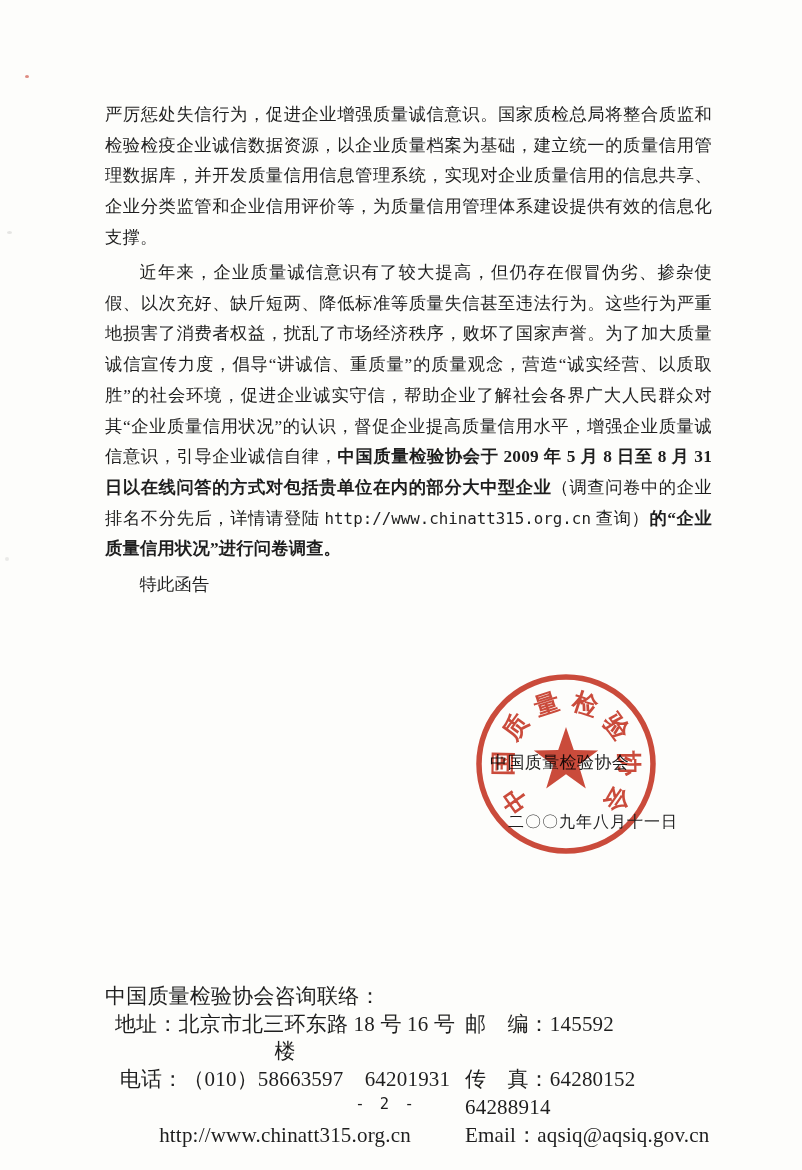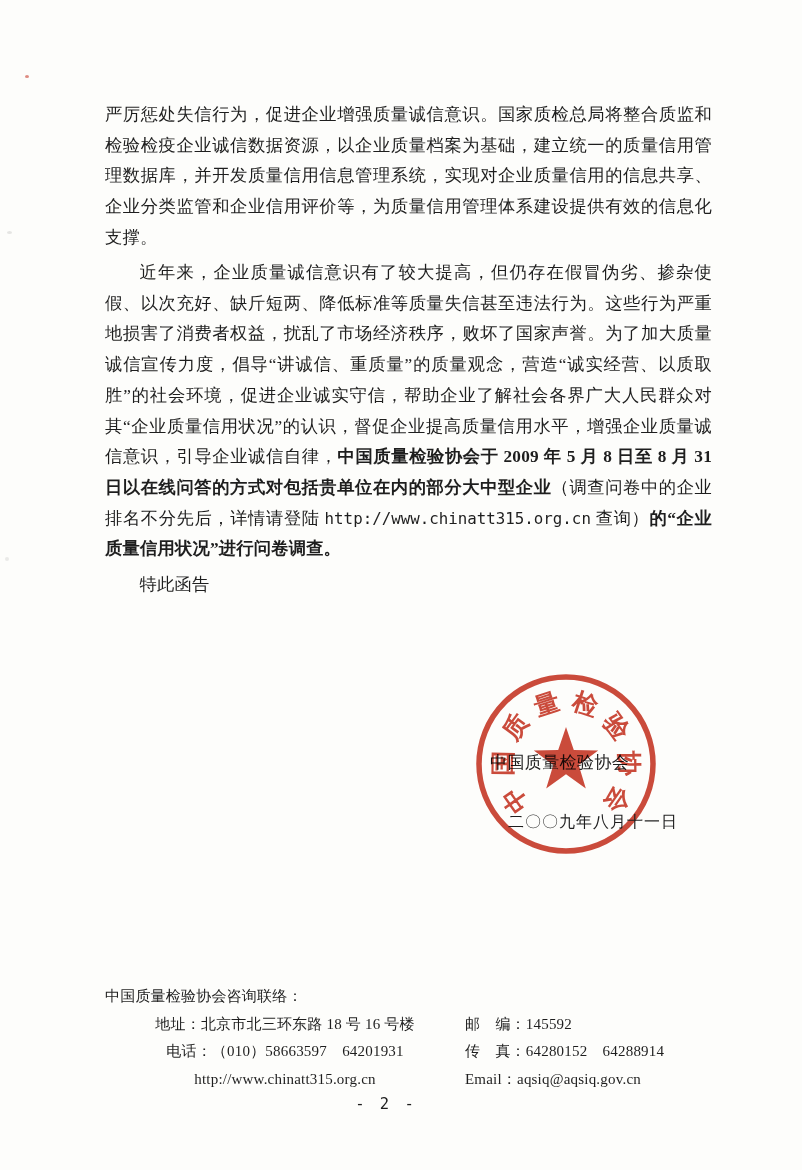--- a/index.html
+++ b/index.html
@@ -53,21 +53,21 @@
   .seal-star{fill:var(--seal-red);}
   .seal-char{
     font-size:25px;font-weight:bold;fill:var(--seal-red);
     text-anchor:middle;dominant-baseline:central;
     font-family:"Liberation Serif","DejaVu Serif",serif;
   }
 
   
   .footer{
     position:absolute;left:105px;top:983px;width:612px;
-    font-size:15px;line-height:27.7px;letter-spacing:0.2px;
+    font-size:21px;line-height:27.7px;letter-spacing:0.2px;
   }
   .frow{display:flex;}
   .frow .fleft{width:360px;flex:0 0 360px;text-align:center;}
   .frow .fright{flex:1;}
 
   
   .page-number{
     position:absolute;left:0;top:1095px;width:772px;
     text-align:center;font-size:15.5px;letter-spacing:3px;
     font-family:"DejaVu Sans Mono","Liberation Mono",monospace;

